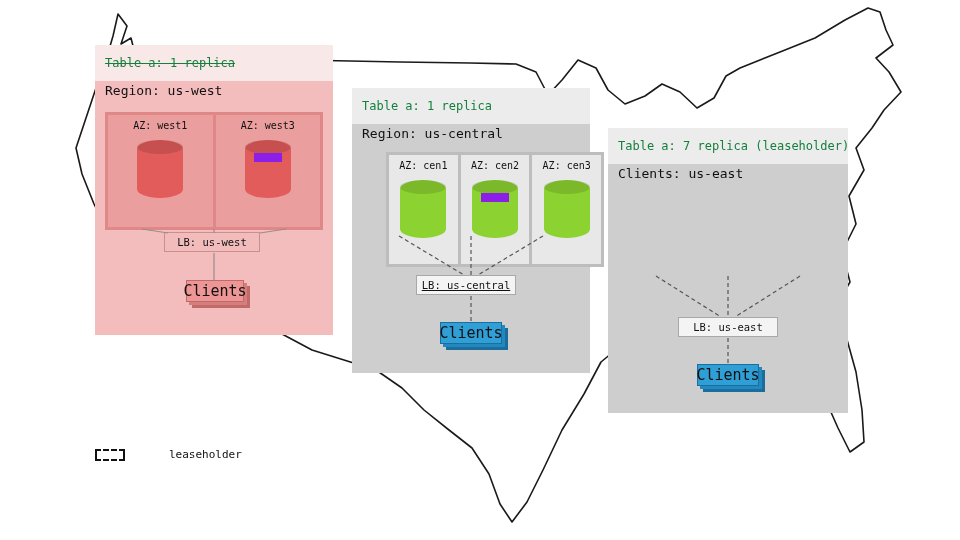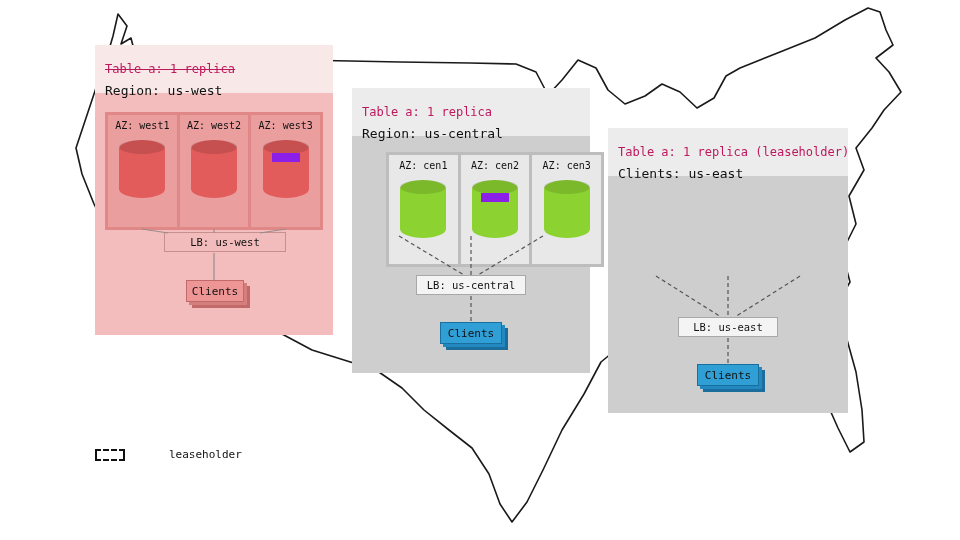--- a/index.html
+++ b/index.html
@@ -2,61 +2,61 @@
 <html><head>
 <meta charset="utf-8">
 <style>
   html,body{margin:0;padding:0;background:#fff;}
   #stage{position:relative;width:960px;height:540px;overflow:hidden;background:#fff;
          font-family:"DejaVu Sans Mono","Liberation Mono",monospace;}
   svg.layer{position:absolute;left:0;top:0;pointer-events:none;}
 
   
   .panel{position:absolute;box-sizing:border-box;}
-  .panel-header{height:28px;display:flex;align-items:center;padding:10px 10px;
-                font-size:12px;color:#be185d;white-space:nowrap;overflow:hidden;}
+  .panel-header{height:28px;display:flex;align-items:center;padding:4px 10px;
+                font-size:12px;color:#15803d;white-space:nowrap;overflow:hidden;}
   .strike{text-decoration:line-through;}
   .region-title{position:absolute;left:10px;top:38px;font-size:13px;color:#111;text-align:right;}
   .az-row{position:absolute;left:10px;display:flex;gap:3px;padding:3px;box-sizing:border-box;}
   .az-cell{flex:1;display:flex;flex-direction:column;align-items:center;}
   .az-label{font-size:10px;color:#111;padding-top:5px;height:16px;white-space:nowrap;}
   .cyl{position:relative;width:46px;height:58px;margin-top:4px;}
   .cyl::before{content:"";position:absolute;left:0;right:0;top:0;height:14px;
                border-radius:50%;background:rgba(0,0,0,0.12);}
   .cyl.red{background:#e25c5c;border-radius:23px/9px;}
   .cyl.green{background:#8cd332;border-radius:23px/9px;}
   .replica{position:absolute;left:50%;transform:translateX(-50%);top:13px;
            width:28px;height:9px;background:#8b1fe8;}
   .replica.leaseholder{width:30px;height:10px;top:12px;border:2px dashed #111;}
   .lb-box{position:absolute;height:20px;display:flex;align-items:center;justify-content:center;
           font-size:10.5px;color:#111;box-sizing:border-box;}
   .clients{position:absolute;height:22px;display:flex;align-items:center;justify-content:center;
-           font-size:11px;color:#111;box-sizing:border-box;}
+           font-size:15px;color:#111;box-sizing:border-box;}
 
   
   .panel.west{left:95px;top:45px;width:238px;height:290px;background:#f3bdbd;}
   .panel.west .panel-header{background:#f9e8e8;}
   .panel.west .az-row{top:67px;width:218px;height:118px;background:#e08888;}
   .panel.west .az-cell{background:#eb9e9e;}
-  .panel.west .lb-box{left:69px;top:187px;width:122px;background:#f2bcbc;border:1px solid #c98e8e;}
+  .panel.west .lb-box{left:69px;top:187px;width:96px;background:#f2bcbc;border:1px solid #c98e8e;}
   .panel.west .clients{left:91px;top:235px;width:58px;background:#ee9595;border:1px solid #c06a6a;
                        box-shadow:3px 3px 0 #d47e7e,6px 6px 0 #c26a6a;}
 
   
   .panel.gray{background:#cecece;}
   .panel.gray .panel-header{background:#ececec;}
   .panel.gray .az-row{background:#bdbdbd;margin-left:24px;}
   .panel.gray .az-cell{background:#e8e8e8;}
   .panel.gray .lb-box{background:#f4f4f4;border:1px solid #a8a8a8;}
   .panel.gray .clients{background:#2f9fd6;border:1px solid #1b6f9e;
                        box-shadow:3px 3px 0 #2388c0,6px 6px 0 #1b6d9c;}
 
   .panel.central{left:352px;top:88px;width:238px;height:285px;}
   .panel.central .az-row{top:64px;width:218px;height:115px;}
-  .panel.central .lb-box{left:64px;top:187px;width:110px;}
+  .panel.central .lb-box{left:64px;top:187px;width:100px;text-decoration:underline;}
   .panel.central .clients{left:88px;top:234px;width:62px;}
 
   .panel.east{left:608px;top:128px;width:240px;height:285px;}
   .panel.east .az-row{top:64px;width:220px;height:115px;}
   .panel.east .lb-box{left:70px;top:189px;width:100px;}
   .panel.east .clients{left:89px;top:236px;width:62px;}
 
   
   .legend{position:absolute;left:95px;top:448px;display:flex;align-items:center;gap:36px;}
   .legend-swatch{width:30px;height:12px;background:#fff;border:2px dashed #111;box-sizing:border-box;}
@@ -87,24 +87,20 @@
     <div class="panel-header">
       <span class="strike">Table a: 1 replica</span>
     </div>
     <div class="region-title">Region: us-west</div>
     <div class="az-row">
       <div class="az-cell">
         <div class="az-label">AZ: west1</div>
         <div class="cyl red"></div>
       </div>
       <div class="az-cell">
-        <div class="az-label">AZ: west2</div>
-        <div class="cyl red"></div>
-      </div>
-      <div class="az-cell">
         <div class="az-label">AZ: west3</div>
         <div class="cyl red">
           <div class="replica"></div>
         </div>
       </div>
     </div>
     <div class="lb-box">LB: us-west</div>
     <div class="clients">Clients</div>
   </div>
 
@@ -128,21 +124,21 @@
         <div class="az-label">AZ: cen3</div>
         <div class="cyl green"></div>
       </div>
     </div>
     <div class="lb-box">LB: us-central</div>
     <div class="clients">Clients</div>
   </div>
 
   <div class="panel gray east">
     <div class="panel-header">
-      <span>Table a: 1 replica (leaseholder)</span>
+      <span>Table a: 7 replica (leaseholder)</span>
     </div>
     <div class="region-title">Clients: us-east</div>
     <div class="lb-box">LB: us-east</div>
     <div class="clients">Clients</div>
   </div>
 
   <svg class="layer" width="960" height="540" viewBox="0 0 960 540">
 
     <g stroke="#9a8b8b" stroke-width="1.2" fill="none">
       <line x1="142" y1="229" x2="168" y2="233"></line>

